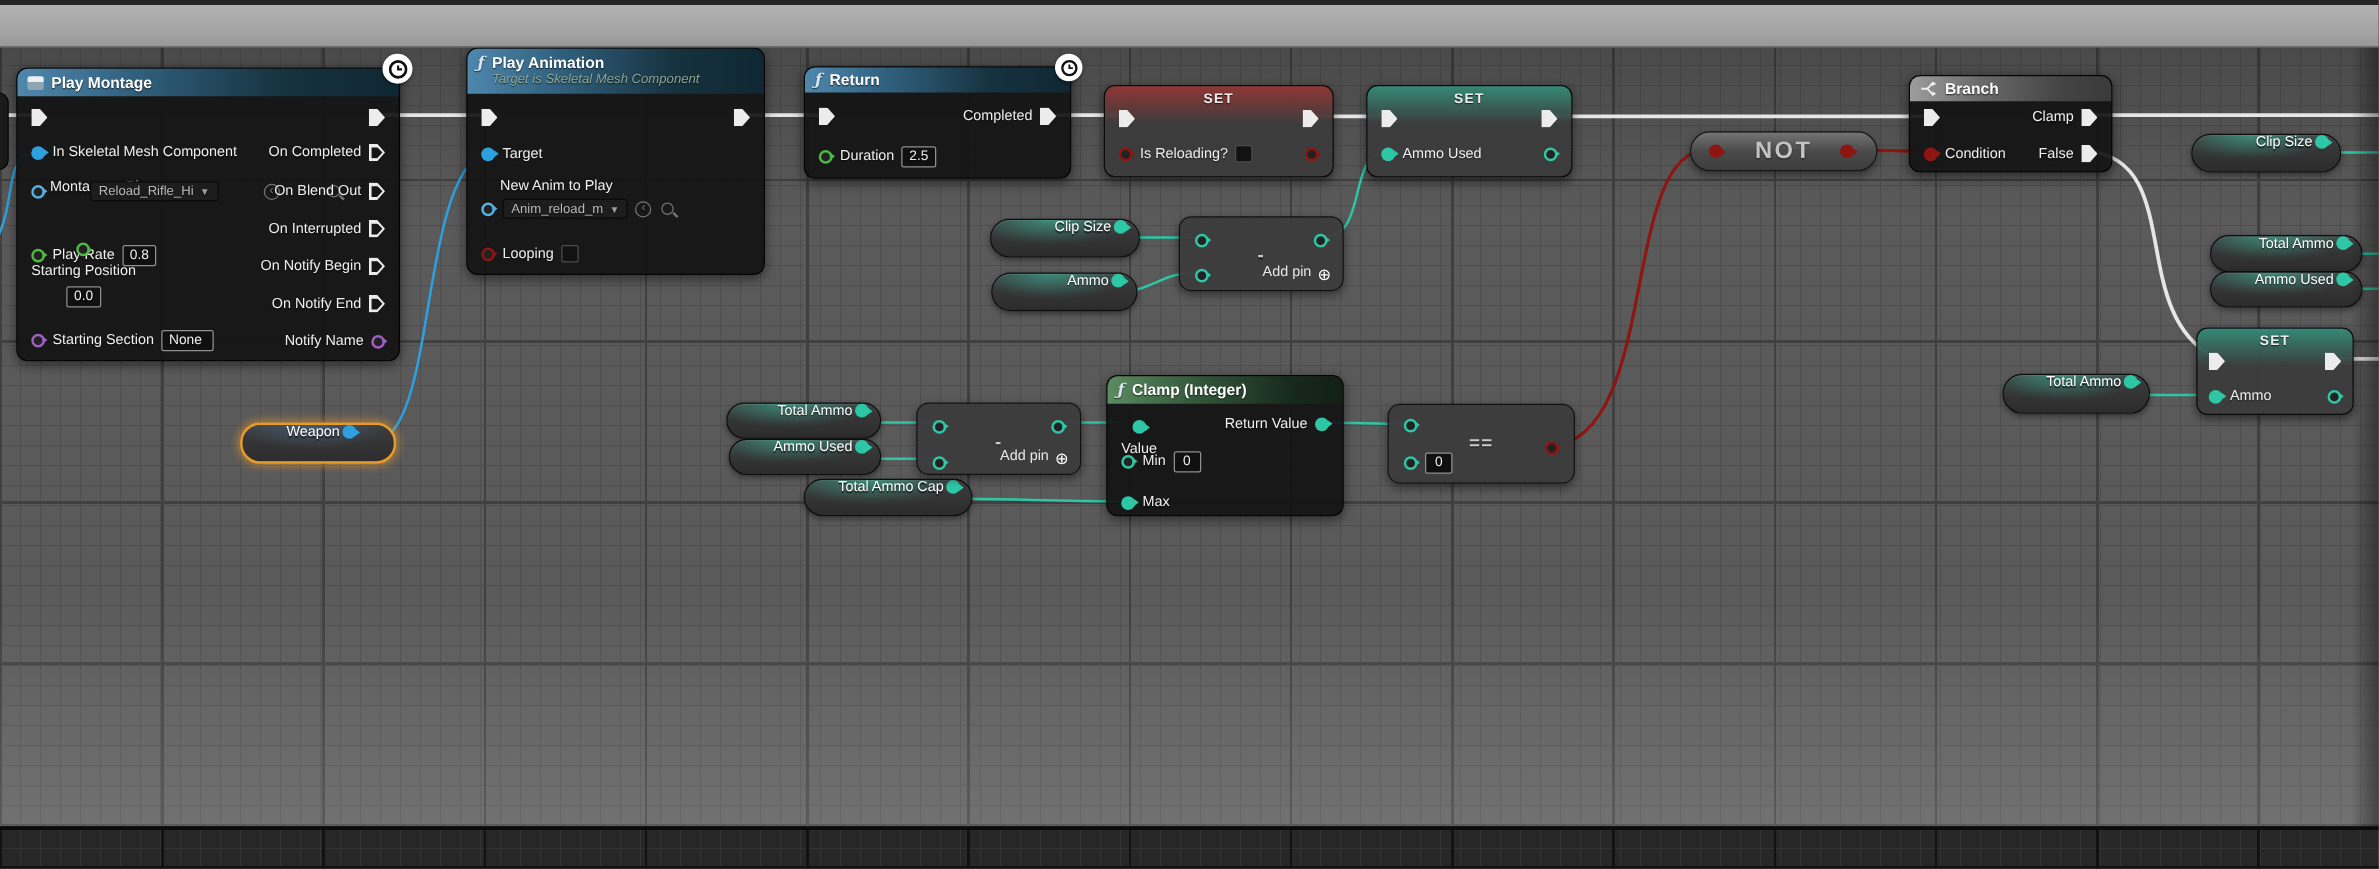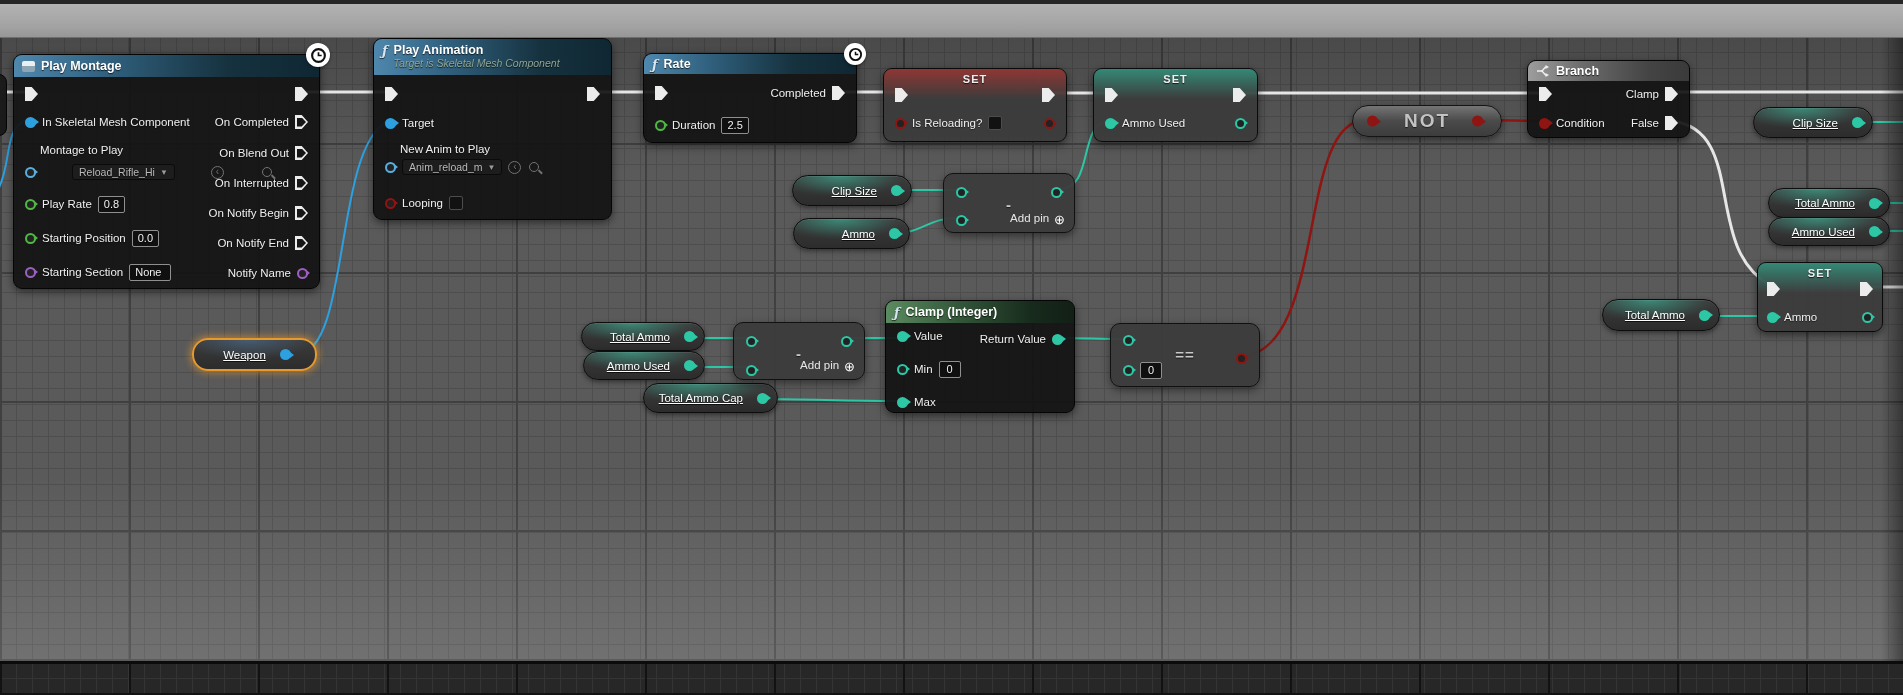--- a/index.html
+++ b/index.html
@@ -85,25 +85,25 @@
   
   .set-node { position:absolute; z-index:2; background:rgba(60,60,60,.97); border:1px solid #0a0a0a;
               border-radius:9px; box-shadow:0 3px 8px rgba(0,0,0,.5); color:#eee; font-size:11.5px; }
   .set-node::before { content:""; position:absolute; left:0; top:0; right:0; height:30px; border-radius:8px 8px 0 0; }
   .set-red::before  { background:linear-gradient(180deg, rgba(187,52,48,.65), rgba(187,52,48,0)); }
   .set-teal::before { background:linear-gradient(180deg, rgba(46,199,166,.55), rgba(46,199,166,0)); }
   .set-title { position:absolute; top:4px; left:0; right:0; text-align:center; font-weight:bold;
                letter-spacing:1px; font-size:11px; text-shadow:0 1px 1px rgba(0,0,0,.7); }
 
   
-  .getter { position:absolute; z-index:2; display:flex; align-items:center; justify-content:flex-end; gap:14px;
+  .getter { position:absolute; z-index:2; display:flex; justify-content:flex-end; gap:2px;
       padding:0 9px 0 14px; border-radius:16px; border:1px solid #0d0d0d; color:#fff; font-size:11.5px;
       text-shadow:0 1px 1px rgba(0,0,0,.7); box-shadow:inset 0 1px 0 rgba(255,255,255,.08), 0 2px 5px rgba(0,0,0,.45);
       background:radial-gradient(ellipse 75% 95% at 40% 0%, rgba(62,215,180,.5), rgba(62,215,180,.06) 62%, transparent 75%),
-                 linear-gradient(#3c3c3c,#2c2c2c);text-decoration:underline; }
+                 linear-gradient(#3c3c3c,#2c2c2c); }
   .getter-blue { background:radial-gradient(ellipse 75% 95% at 45% 0%, rgba(90,150,210,.35), transparent 70%),
                  linear-gradient(#3c3c3c,#2c2c2c); justify-content:center; }
   .selected { border:2px solid var(--selection); box-shadow:0 0 7px 2px rgba(233,153,44,.55); }
 
   
   .pure { position:absolute; z-index:2; background:rgba(60,60,60,.96); border:1px solid #111;
           border-radius:10px; box-shadow:0 3px 8px rgba(0,0,0,.45); color:#ddd; font-size:11.5px; }
   .op { position:absolute; left:0; right:0; text-align:center; font-weight:bold; color:#c9c9c9;
         letter-spacing:1px; text-shadow:0 1px 1px rgba(0,0,0,.6); }
   .addpin { position:absolute; right:9px; bottom:5px; display:flex; gap:5px; align-items:flex-start;
@@ -178,35 +178,35 @@
     <div class="row row-r" style="top:31px;">
         <span class="epin"></span>
       </div>
     <div class="row row-l" style="top:59px;">
       <span class="pin f c-obj"></span>
       <span class="lbl">In Skeletal Mesh Component</span>
     </div>
     <div class="row row-l" style="top:87px;left:26px;">
       <span class="lbl">Montage to Play</span>
     </div>
-    <div class="row row-l" style="top:108px;height:18px;gap:36px;">
+    <div class="row row-l" style="top:89px;height:18px;gap:36px;">
       <span class="pin r c-asset"></span>
       <span class="combo">
         <span>Reload_Rifle_Hi</span>
         <span class="caret">▼</span>
       </span>
       <span class="ic-browse">‹</span>
       <span class="ic-search"></span>
     </div>
     <div class="row row-l" style="top:141px;">
       <span class="pin r c-flt"></span>
       <span class="lbl">Play Rate</span>
       <span class="fld">0.8</span>
     </div>
-    <div class="row row-l" style="top:175px;">
+    <div class="row row-l" style="top:175px;flex-direction:column;">
       <span class="pin r c-flt"></span>
       <span class="lbl">Starting Position</span>
       <span class="fld">0.0</span>
     </div>
     <div class="row row-l" style="top:209px;">
       <span class="pin r c-name"></span>
       <span class="lbl">Starting Section</span>
       <span class="fld" style="min-width:42px;text-align:left;">None</span>
     </div>
     <div class="row row-r" style="top:59px;margin-left:32px;">
@@ -274,21 +274,21 @@
 
   <div class="node" style="left:643px;top:53px;width:214px;height:90px;">
     <div class="clock" style="right:-10px;top:-11px;width:22px;height:22px;">
       <svg width="15" height="15" viewBox="0 0 16 16">
           <circle cx="8" cy="8" r="6" fill="none" stroke="#101010" stroke-width="2"></circle>
           <path d="M8 5 V8 H11" stroke="#101010" stroke-width="1.6" fill="none"></path>
         </svg>
     </div>
     <div class="hdr hdr-blue" style="height:20px;">
       <span class="fico">ƒ</span>
-      <span>Rate</span>
+      <span>Return</span>
     </div>
     <div class="row row-l" style="top:31px;">
         <span class="epin"></span>
       </div>
     <div class="row row-r" style="top:31px;align-items:center;">
       <span class="lbl">Completed</span>
       <span class="epin"></span>
     </div>
     <div class="row row-l" style="top:63px;">
       <span class="pin r c-flt"></span>
@@ -391,21 +391,21 @@
       <span>Add pin</span>
       <span class="plus">⊕</span>
     </div>
   </div>
 
   <div class="node" style="left:885px;top:300px;width:190px;height:113px;">
     <div class="hdr hdr-green" style="height:22px;">
       <span class="fico">ƒ</span>
       <span>Clamp (Integer)</span>
     </div>
-    <div class="row row-l" style="top:27px;">
+    <div class="row row-l" style="top:48px;flex-direction:column;">
       <span class="pin f c-int"></span>
       <span class="lbl">Value</span>
     </div>
     <div class="row row-r" style="top:30px;">
       <span class="lbl">Return Value</span>
       <span class="pin f c-int"></span>
     </div>
     <div class="row row-l" style="top:60px;">
       <span class="pin r c-int"></span>
       <span class="lbl">Min</span>

